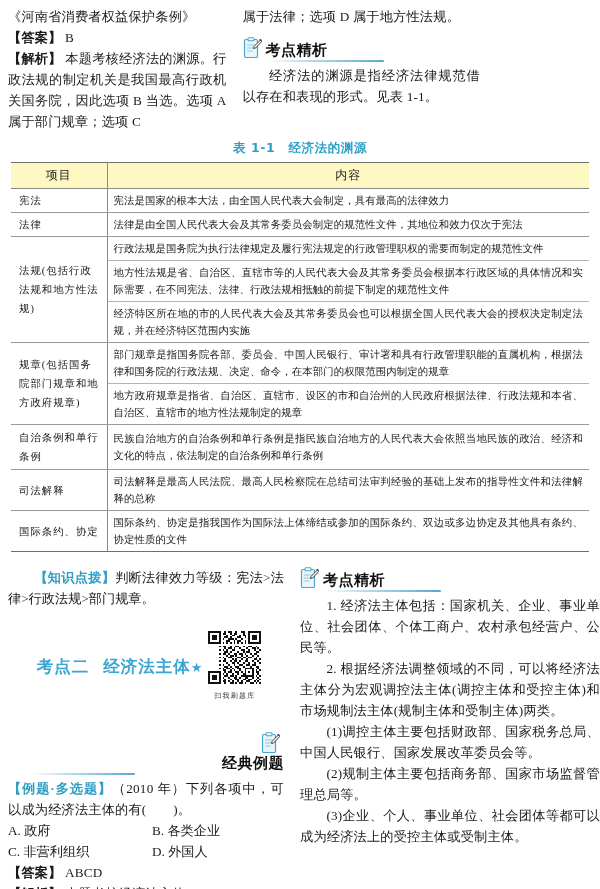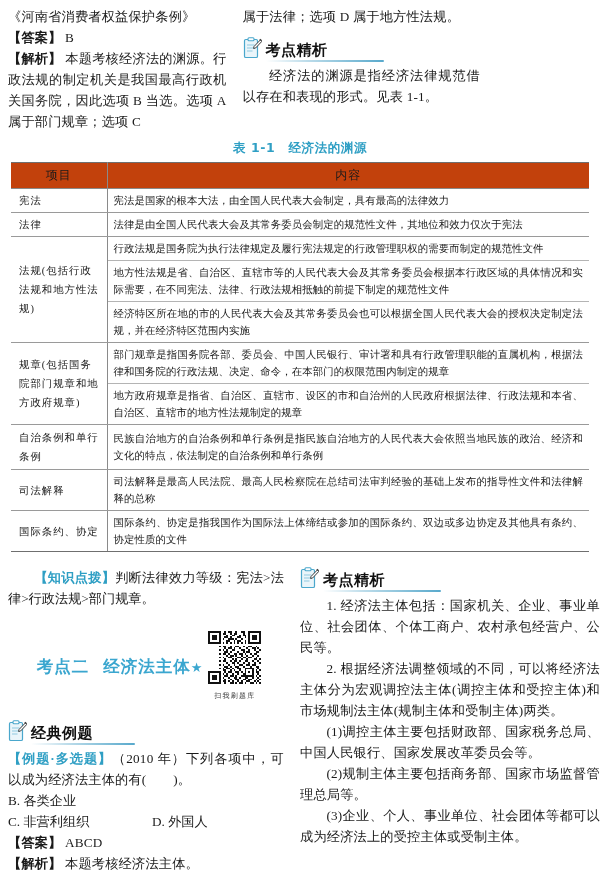--- a/index.html
+++ b/index.html
@@ -88,21 +88,21 @@
   table.src-table {
     border-collapse: collapse;
     width: 578px;
     margin: 0 auto;
     table-layout: fixed;
     font-size: 10.4px;
     line-height: 17px;
   }
   table.src-table col.c1 { width: 96px; }
   table.src-table th {
-    background: #c2410c;
+    background: #fef9c3;
     border-top: 1.3px solid #6f6f6f;
     border-bottom: 1.1px solid #8a8a8a;
     font-family: "Liberation Serif", "DejaVu Serif", serif;
     font-weight: normal;
     font-size: 12px;
     padding: 4px 6px;
     text-align: center;
     letter-spacing: 1px;
   }
   table.src-table th.c1 {
@@ -504,41 +504,45 @@
               <rect x="20" y="28" width="1" height="1"></rect>
                 <rect x="23" y="28" width="2" height="1"></rect>
               <rect x="26" y="28" width="1" height="1"></rect>
                 <rect x="28" y="28" width="1" height="1"></rect>
             </g>
           </svg>
           <span class="qr-caption">扫我刷题库</span>
         </span>
       </div>
 
-      <div class="sec-head" style="margin-top:18px;">
+      <div class="sec-head" style="margin-top:30px;flex-direction:column;">
         <span class="clip-icon">
           <svg viewBox="0 0 19 22" width="19" height="22" xmlns="http://www.w3.org/2000/svg">
             <rect x="1.5" y="2.5" width="13" height="18" rx="1.3" fill="#eaf5fa" stroke="#4aa7cc" stroke-width="1.2"></rect>
             <rect x="5" y="0.8" width="6" height="3" rx="1" fill="#ffffff" stroke="#4aa7cc" stroke-width="1.1"></rect>
             <line x1="4" y1="8" x2="11.5" y2="8" stroke="#8fc9e0" stroke-width="1"></line>
             <line x1="4" y1="11" x2="11.5" y2="11" stroke="#8fc9e0" stroke-width="1"></line>
             <line x1="4" y1="14" x2="9.5" y2="14" stroke="#8fc9e0" stroke-width="1"></line>
             <path d="M11 9.5 L17.5 2.8 L19 4.2 L12.6 11 L10.6 11.5 Z" fill="#ffffff" stroke="#3b3b3b" stroke-width="1"></path>
             <path d="M16.8 2.2 L18.2 3.6" stroke="#3b3b3b" stroke-width="1.4"></path>
           </svg>
         </span>
         <span class="sec-head-title">经典例题</span>
         <span class="sec-head-rule short"></span>
       </div>
 
       <p class="para">
         <span class="q-tag">【例题·多选题】</span><span>（2010 年）下列各项中，可以成为经济法主体的有(　　)。</span>
       </p>
 
       <div class="opts">
+        <span class="opt-a">
+          <span>A.</span>
+          <span>政府</span>
+        </span>
         <span class="opt-b">
           <span>B.</span>
           <span>各类企业</span>
         </span>
       </div>
       <div class="opts">
         <span class="opt-a">
           <span>C.</span>
           <span>非营利组织</span>
         </span>

